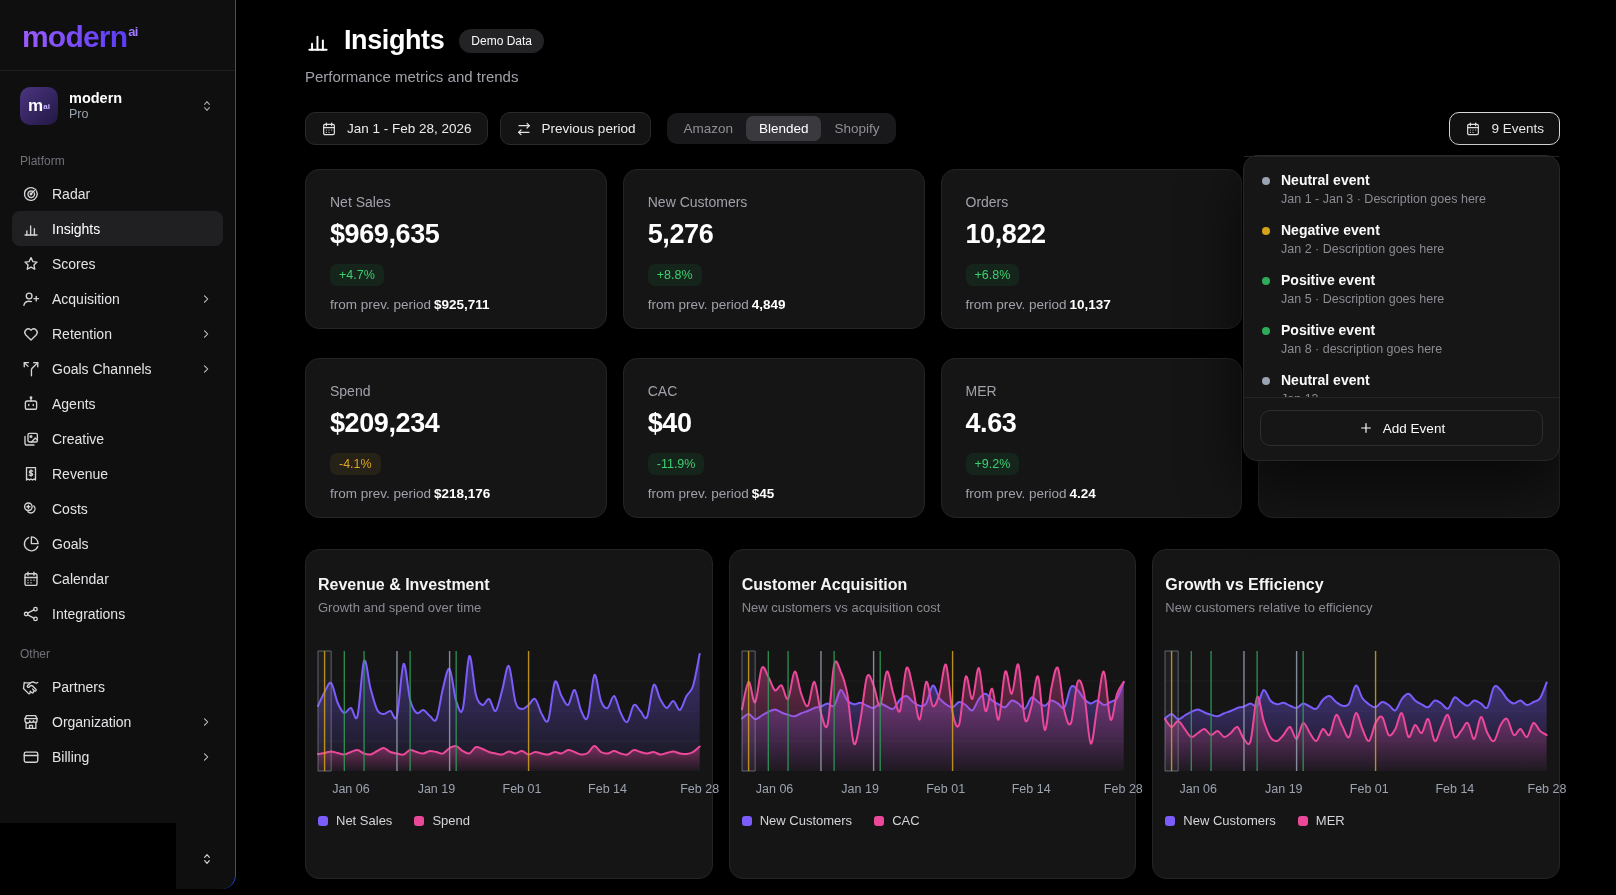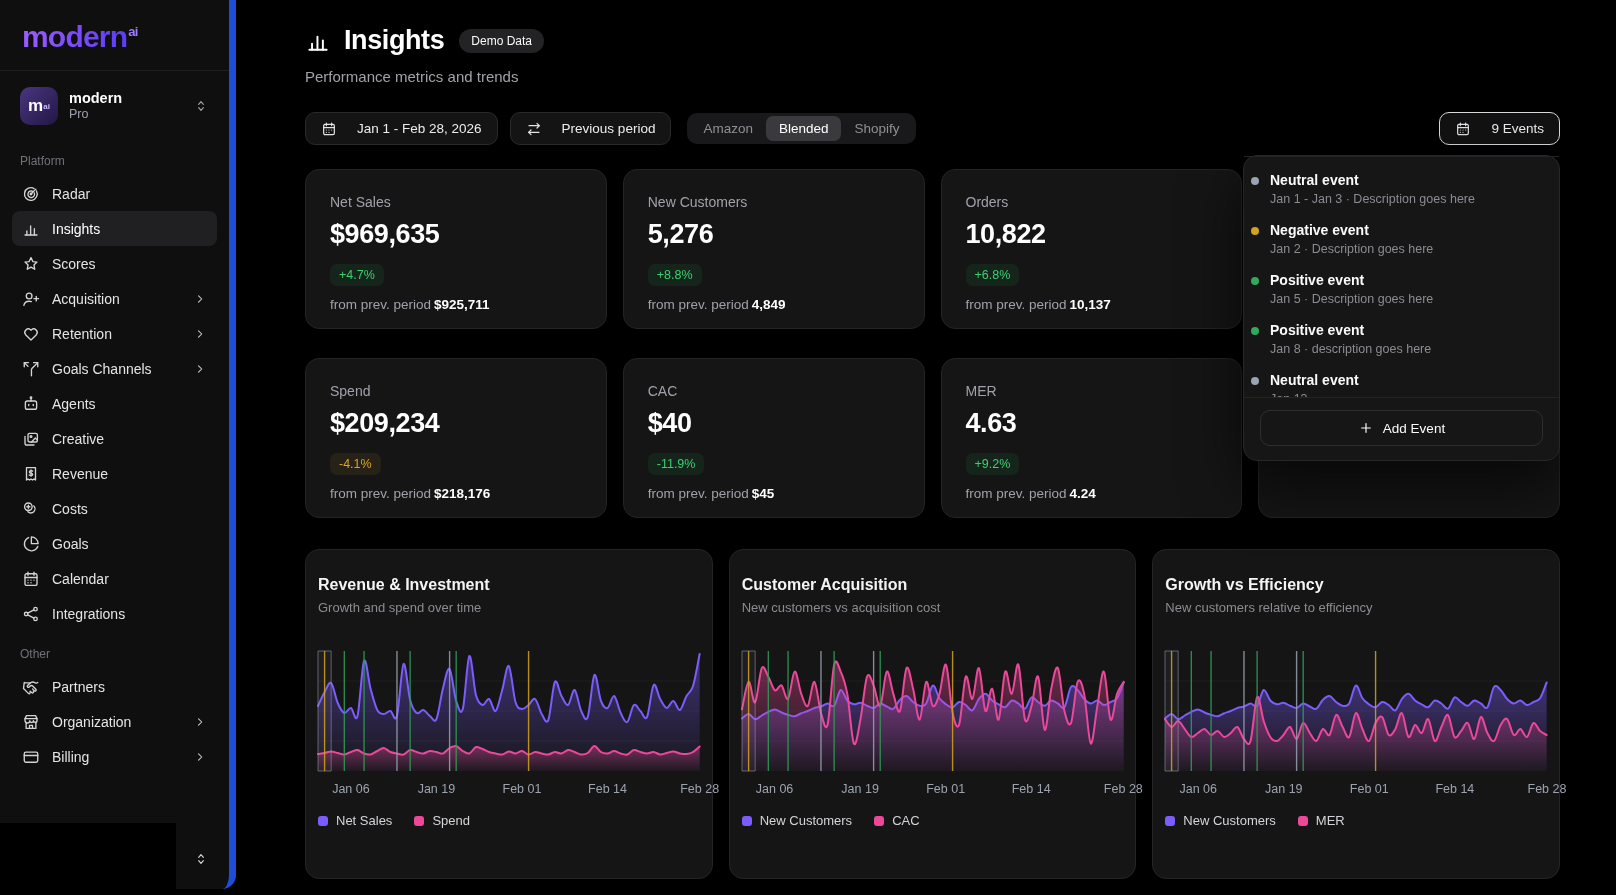--- a/index.html
+++ b/index.html
@@ -7,21 +7,21 @@
   body {
     width:1616px; height:895px; overflow:hidden; position:relative;
     font-family:"Liberation Sans", sans-serif; color:#fff;
     -webkit-font-smoothing:antialiased;
   }
   svg { display:block; }
 
   
   .sidebar {
     position:absolute; left:0; top:0; width:236px; height:889px;
-    background:#0f0f0f; border-right:7px solid #1d4ed8;
+    background:#0f0f0f; border-right:1px solid #1d4ed8;
     border-bottom-right-radius:14px;
   }
   .logo { padding:20px 22px 16px; font-size:30px; font-weight:700; letter-spacing:-0.8px; }
   .logo-text {
     background:linear-gradient(90deg,#9b5cff,#5b3df5);
     -webkit-background-clip:text; background-clip:text; color:transparent;
   }
   .logo-sup { font-size:13px; font-weight:700; color:#9f7bff; vertical-align:super; margin-left:1px; }
   .sidebar-divider { height:1px; background:#1e1e1e; }
   .workspace { display:flex; align-items:center; gap:11px; margin:9px 12px 4px; padding:7px 8px; border-radius:10px; cursor:pointer; }
@@ -58,21 +58,21 @@
   .title-icon { color:#fff; display:flex; }
   .page-title { font-size:27px; font-weight:700; margin:0; letter-spacing:-0.4px; }
   .badge {
     background:#232326; color:#fafafa; font-size:12px; padding:5px 12px;
     border-radius:999px; margin-left:2px;
   }
   .subtitle { color:#a1a1aa; font-size:15px; margin:12px 0 0; }
 
   .toolbar { display:flex; align-items:center; gap:12px; margin-top:27px; }
   .tbtn {
-    display:flex; align-items:center; gap:20px; height:33px; padding:0 15px;
+    display:flex; align-items:center; gap:10px; height:33px; padding:0 15px;
     background:#141415; border:1px solid #2a2a2d; border-radius:10px;
     color:#ececee; font-size:13.5px; cursor:pointer; font-family:inherit;
   }
   .tbtn .bicon { display:flex; color:#e4e4e7; }
   .seg { display:flex; background:#19191b; border-radius:10px; padding:3px; margin-left:4px; }
   .seg-opt { padding:5px 13px; font-size:13.5px; color:#8e8e95; border-radius:7px; cursor:pointer; }
   .seg-opt.active { background:#3a3a3e; color:#fff; }
   .events-btn { margin-left:auto; border:1px solid #d9d9de; background:#121213; }
 
   .metrics {
@@ -108,21 +108,21 @@
     position:absolute; top:155px; right:0; width:317px; z-index:20;
     background:#161617; border:1px solid #27272a; border-radius:14px;
     box-shadow:0 24px 60px rgba(0,0,0,.65);
   }
   .ep-header { display:flex; align-items:center; padding:14px 16px; }
   .ep-title { font-size:14px; font-weight:700; }
   .ep-toggle-label { font-size:12.5px; color:#9ca3af; margin-left:auto; margin-right:9px; }
   .toggle { width:37px; height:20px; border-radius:999px; background:#fff; position:relative; cursor:pointer; flex:none; }
   .toggle-knob { position:absolute; top:2px; right:2px; width:16px; height:16px; border-radius:50%; background:#131316; }
   .ep-divider { height:1px; background:#242427; }
-  .ep-list { padding:15px 7px 0; height:240px; overflow:hidden; }
+  .ep-list { padding:15px 18px 0; height:240px; overflow:hidden; }
   .ep-item { display:flex; gap:11px; margin-bottom:16px; }
   .ep-dot { width:8px; height:8px; border-radius:50%; margin-top:5px; flex:none; }
   .ep-item-title { font-size:14px; font-weight:600; color:#fafafa; }
   .ep-item-meta { font-size:12.5px; color:#8b8b92; margin-top:4px; }
   .ep-footer { padding:12px 16px 14px; border-top:1px solid #242427; }
   .add-event {
     width:100%; height:36px; border:1px solid #2e2e32; background:transparent;
     border-radius:10px; color:#fafafa; font-size:13.5px; font-family:inherit;
     display:flex; align-items:center; justify-content:center; gap:9px; cursor:pointer;
   }

